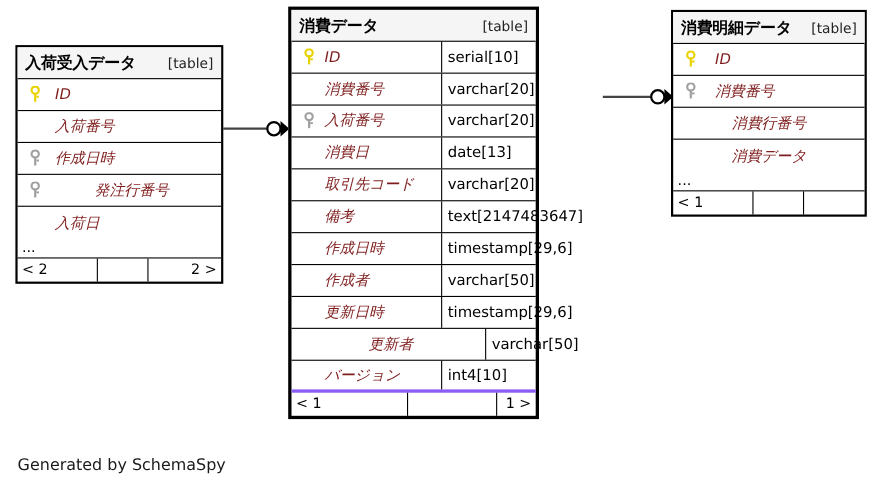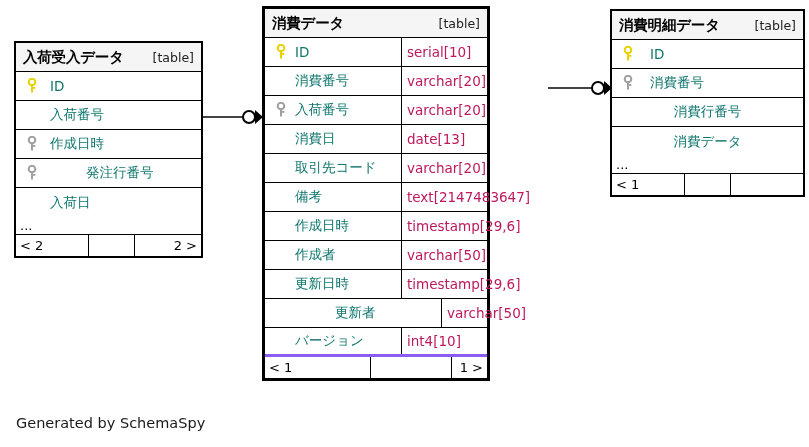--- a/index.html
+++ b/index.html
@@ -77,27 +77,28 @@
     overflow: hidden;
   }
   .cell-type {
     box-sizing: border-box;
     display: flex;
     align-items: center;
     padding-left: 5px;
     border-left: 1px solid #000000;
     flex: 1 1 auto;
     font-size: 13.5px;
-    color: #be185d;
+    color: #000000;
     white-space: nowrap;
   }
   .col-name-text {
     font-size: 13.5px;
-    color: #0f766e;
-    white-space: nowrap;
+    color: #7f1d1d;
+    white-space: nowrap;
+    font-style: italic;
   }
 
   
   .key-slot {
     width: 20px;
     flex: 0 0 20px;
     display: flex;
     align-items: center;
     justify-content: center;
   }
@@ -354,21 +355,21 @@
       </div>
 
     </div>
     <div class="er-foot">
       <div class="fcell fleft" style="flex:0 0 105px;">&lt; 1</div>
       <div class="fcell fmid" style="flex:0 0 81px;"></div>
       <div class="fcell fright" style="flex:1 1 auto;">1 &gt;</div>
     </div>
   </div>
 
-  <div class="er-table" id="tbl-right" style="left:610px; top:9px; width:195px;">
+  <div class="er-table" id="tbl-right" style="left:610px; top:9px; width:178px;">
     <div class="er-head">
       <span class="er-title">消費明細データ</span>
       <span class="er-tag">[table]</span>
     </div>
     <div class="er-rows">
 
       <div class="er-row">
         <div class="cell-name" style="flex:1 1 auto;">
           <span class="key-slot">
             <svg width="10" height="16" viewBox="0 0 10 16">

